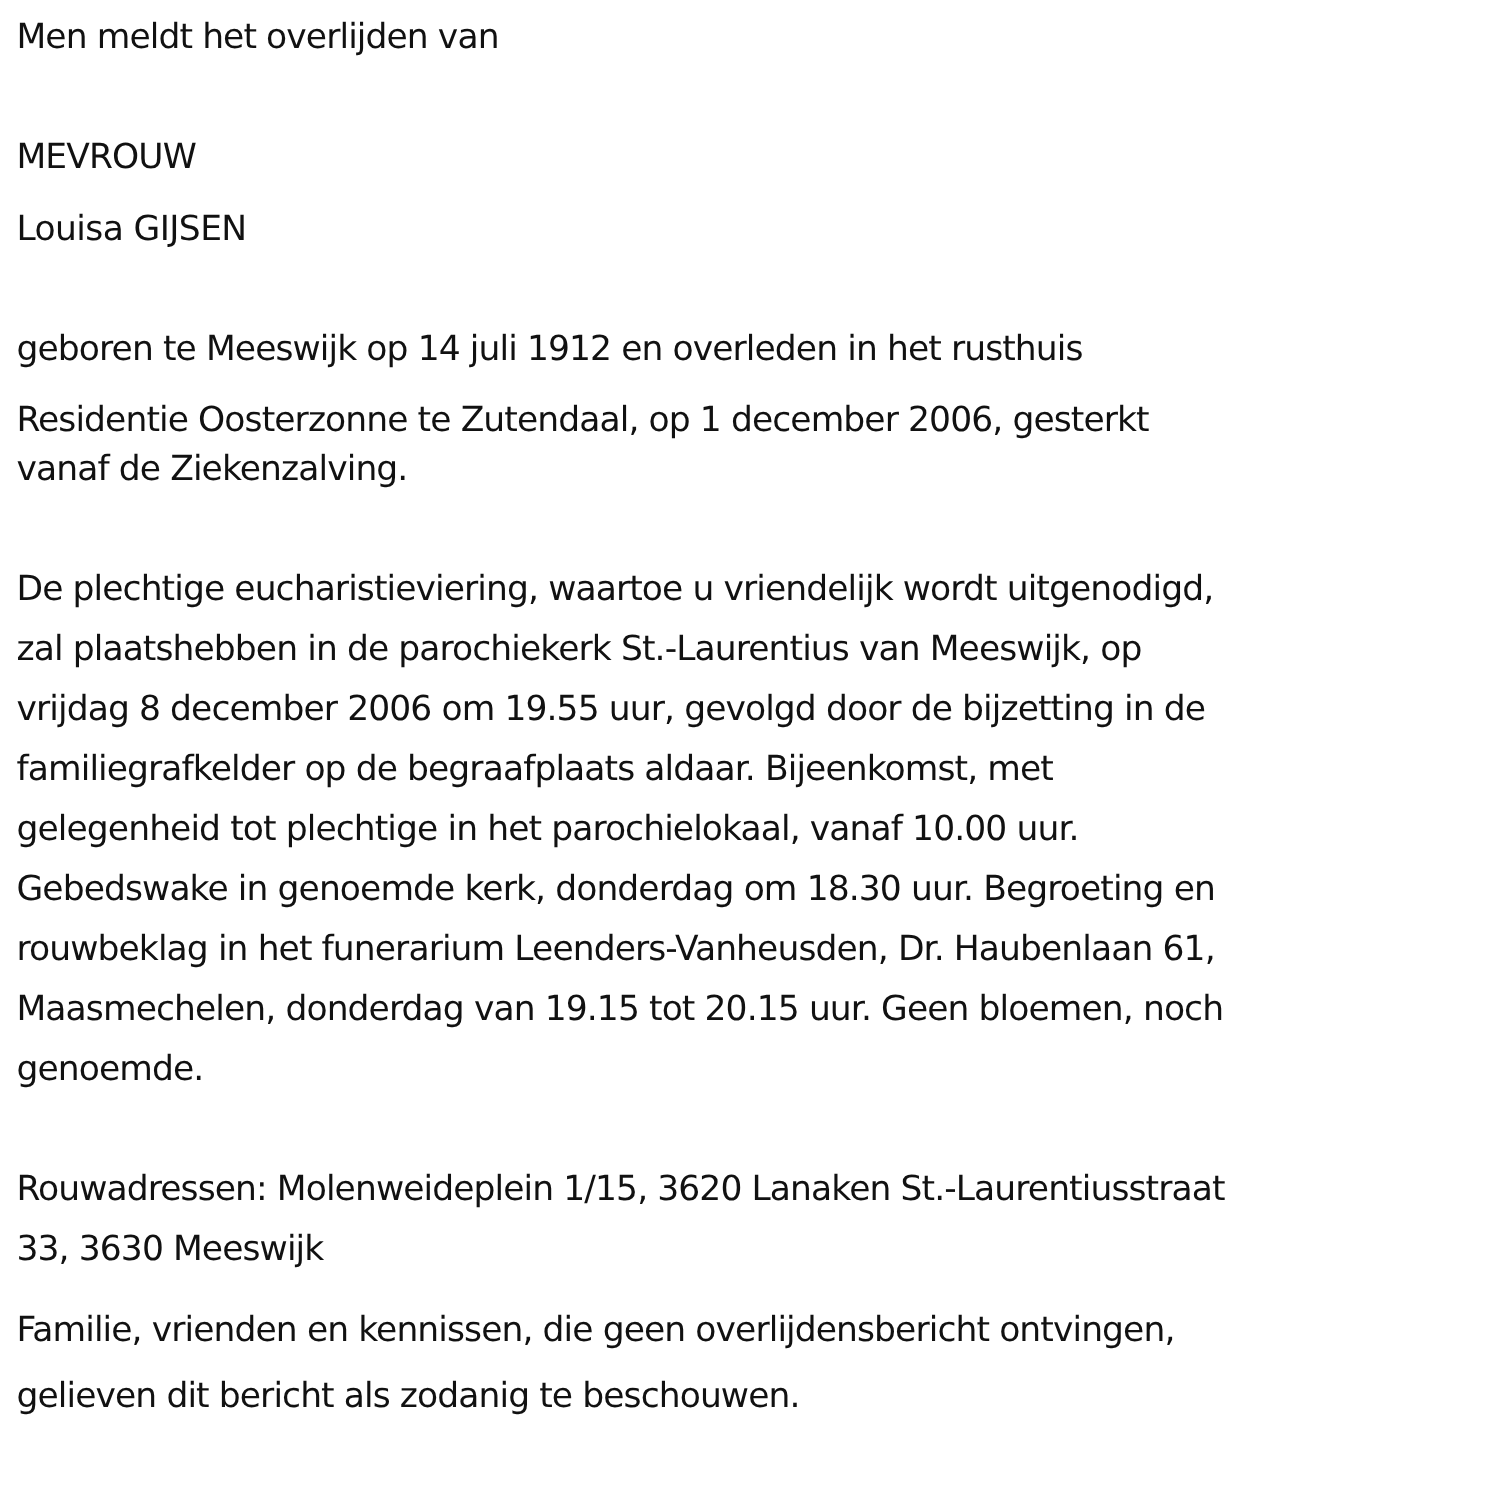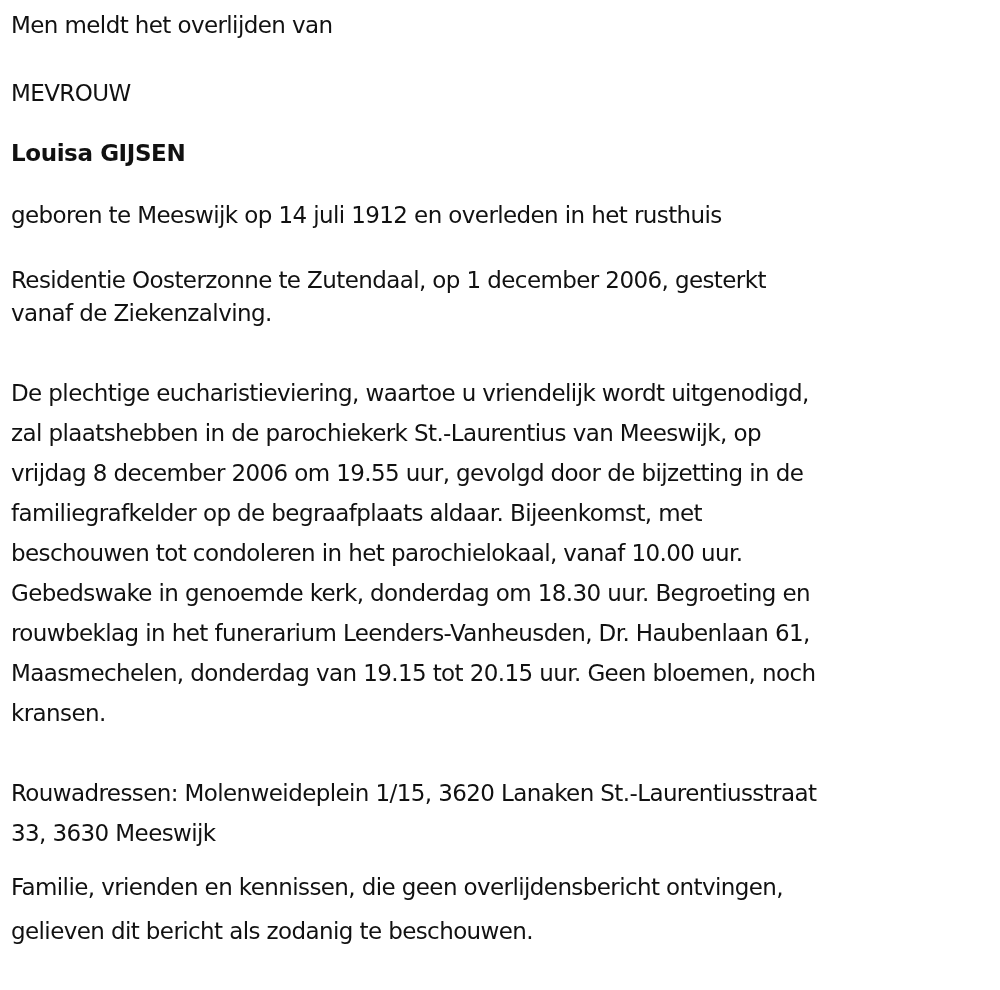--- a/index.html
+++ b/index.html
@@ -24,49 +24,49 @@
     .line {
       position: absolute;
       left: 0;
       white-space: nowrap;
       font-size: 23px;
       line-height: 40px;
       letter-spacing: -0.6px;
       word-spacing: 0px;
     }
     .bold {
-      font-weight: bold;
+      font-weight: normal;
       letter-spacing: -0.4px;
     }
   </style>
 </head>
 <body>
 
 <div class="doc">
   <div class="line" style="top:5px">Men meldt het overlijden van</div>
 
-  <div class="line" style="top:73px">MEVROUW</div>
+  <div class="line" style="top:85px">MEVROUW</div>
   <div class="line bold" style="top:133px">Louisa GIJSEN</div>
 
   <div>
-    <div class="line" style="top:195px">geboren te Meeswijk op 14 juli 1912 en overleden in het rusthuis</div>
+    <div class="line" style="top:213px">geboren te Meeswijk op 14 juli 1912 en overleden in het rusthuis</div>
     <div class="line" style="top:260px">Residentie Oosterzonne te Zutendaal, op 1 december 2006, gesterkt</div>
     <div class="line" style="top:293px">vanaf de Ziekenzalving.</div>
   </div>
 
   <div>
     <div class="line" style="top:373px">De plechtige eucharistieviering, waartoe u vriendelijk wordt uitgenodigd,</div>
     <div class="line" style="top:413px">zal plaatshebben in de parochiekerk St.-Laurentius van Meeswijk, op</div>
     <div class="line" style="top:453px">vrijdag 8 december 2006 om 19.55 uur, gevolgd door de bijzetting in de</div>
     <div class="line" style="top:493px">familiegrafkelder op de begraafplaats aldaar. Bijeenkomst, met</div>
-    <div class="line" style="top:533px">beschouwen tot condoleren in het parochielokaal, vanaf 10.00 uur.</div>
+    <div class="line" style="top:533px">gelegenheid tot plechtige in het parochielokaal, vanaf 10.00 uur.</div>
     <div class="line" style="top:573px">Gebedswake in genoemde kerk, donderdag om 18.30 uur. Begroeting en</div>
     <div class="line" style="top:613px">rouwbeklag in het funerarium Leenders-Vanheusden, Dr. Haubenlaan 61,</div>
     <div class="line" style="top:653px">Maasmechelen, donderdag van 19.15 tot 20.15 uur. Geen bloemen, noch</div>
-    <div class="line" style="top:693px">kransen.</div>
+    <div class="line" style="top:693px">genoemde.</div>
   </div>
 
   <div>
     <div class="line" style="top:773px">Rouwadressen: Molenweideplein 1/15, 3620 Lanaken St.-Laurentiusstraat</div>
     <div class="line" style="top:813px">33, 3630 Meeswijk</div>
   </div>
 
   <div>
     <div class="line" style="top:867px">Familie, vrienden en kennissen, die geen overlijdensbericht ontvingen,</div>
     <div class="line" style="top:911px">gelieven dit bericht als zodanig te beschouwen.</div>

